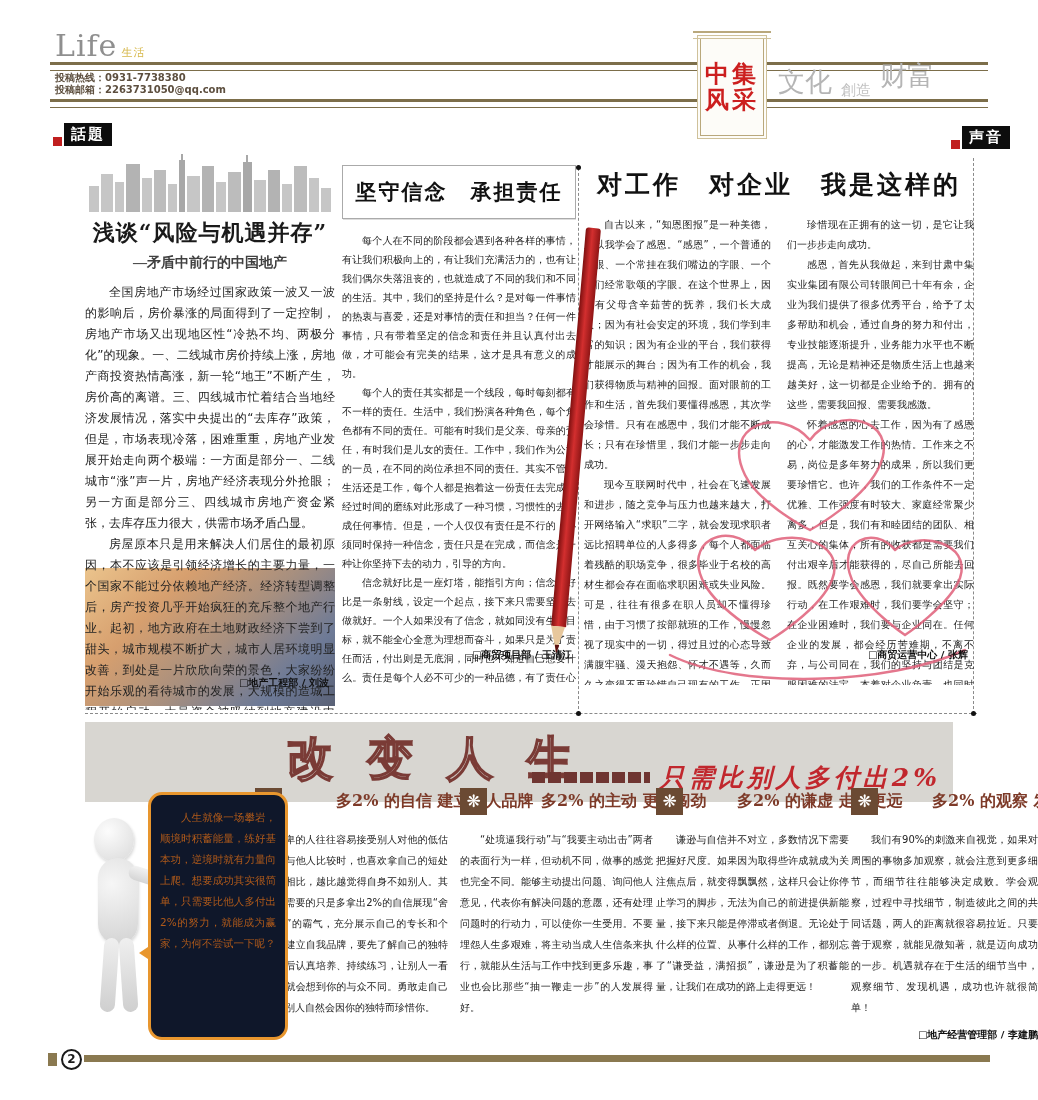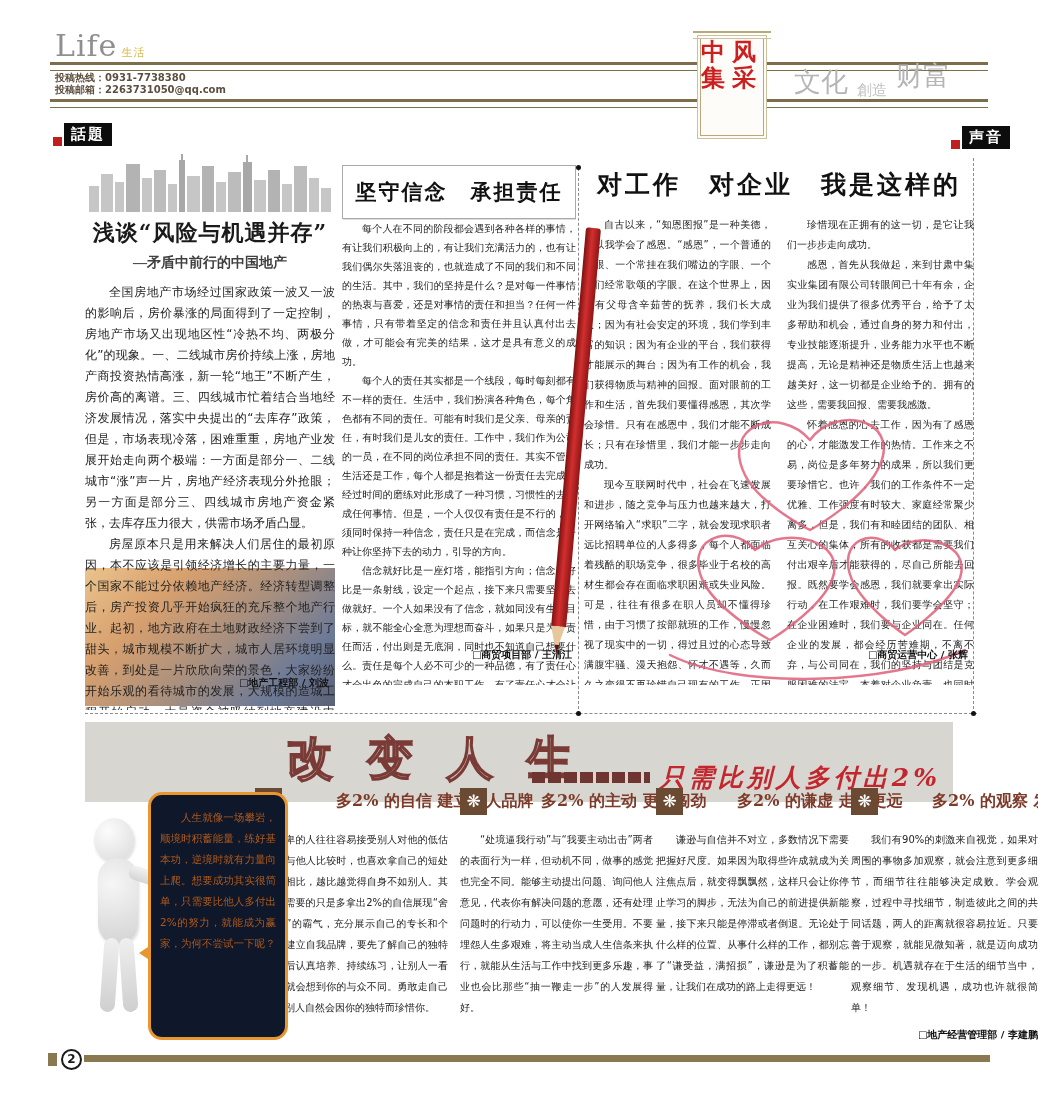--- a/index.html
+++ b/index.html
@@ -10,28 +10,28 @@
   .brand{position:absolute;left:55px;top:28px;font-family:"DejaVu Serif",serif;
          font-size:30px;color:#8f8f8f;letter-spacing:1px;}
   .brand-suffix{font-size:11px;color:#d6b84c;margin-left:4px;font-family:"DejaVu Sans",sans-serif;}
   .rule{position:absolute;left:50px;width:938px;height:5px;
         border-top:3px solid #7c6e4a;border-bottom:1px solid #7c6e4a;}
   .rule.r1{top:62px;}
   .rule.r2{top:99px;}
   .contact{position:absolute;left:55px;top:72px;font-size:10px;line-height:12px;color:#5d4f3f;font-weight:bold;}
   .masthead{position:absolute;left:700px;top:38px;width:62px;height:96px;background:#fdfcf8;
             border:1px solid #b9a87c;box-shadow:0 0 0 2px #fdfcf8,0 0 0 3px #cfc19a;z-index:5;
-            display:flex;flex-direction:row;align-items:flex-start;justify-content:center;}
+            display:flex;flex-direction:column;align-items:center;justify-content:center;}
   .masthead:before{content:"";position:absolute;left:-8px;right:-8px;top:-8px;height:5px;
             border-top:2px solid #b9a87c;border-bottom:1px solid #cfc19a;}
   .masthead .m-line{font-family:"DejaVu Serif",serif;font-weight:bold;font-size:24px;
             color:#cc1f1f;line-height:26px;letter-spacing:3px;}
   .slogan{position:absolute;left:778px;top:58px;z-index:5;color:#b5b5b5;
           font-family:"DejaVu Serif",serif;white-space:nowrap;}
-  .slogan .s1{font-size:27px;margin-left:16px;}
+  .slogan .s1{font-size:27px;}
   .slogan .s2{font-size:15px;color:#c2c2c2;vertical-align:-4px;margin:0 4px;}
   .slogan .s3{font-size:27px;vertical-align:6px;}
 
   
   .tag{position:absolute;background:#0d0d0d;color:#fff;font-weight:bold;font-size:15px;
        padding:2px 7px;letter-spacing:2px;z-index:6;}
   .tag:before{content:"";position:absolute;left:-11px;bottom:0;width:9px;height:9px;background:#c01f1f;}
   .tag.left{left:64px;top:123px;}
   .tag.right{left:962px;top:126px;}
 
@@ -56,21 +56,21 @@
            color:#404040;}
   .col1 .body-text{font-size:12px;line-height:21px;}
   .photo{position:absolute;left:85px;top:568px;width:250px;height:138px;z-index:1;
          background:linear-gradient(135deg,#e4b066 0%,#c97f3e 28%,#8a6a54 55%,#3d4e74 80%,#222c48 100%);
          opacity:.75;}
   .byline.bl1{position:absolute;left:85px;top:676px;width:244px;z-index:3;}
 
   
   .col2{position:absolute;left:342px;top:165px;width:234px;height:520px;overflow:hidden;z-index:2;}
   .title-box{border:1px solid #aaa;box-shadow:1px 1px 0 #ddd;background:#fff;
-             text-align:center;padding:12px 4px;}
+             text-align:center;padding:12px 4px;margin-bottom:12px;}
   .title-box span{font-family:"DejaVu Serif",serif;font-size:21px;font-weight:bold;
              letter-spacing:2px;color:#111;}
   .col2 .body-text{font-size:10px;line-height:19px;}
   .byline.bl2{position:absolute;left:342px;top:648px;width:230px;z-index:3;}
 
   
   .col3{position:absolute;left:584px;top:168px;width:390px;height:520px;z-index:2;}
   .col3 h1{margin:0 0 14px;font-family:"DejaVu Serif",serif;font-size:25px;font-weight:bold;
            text-align:center;letter-spacing:3px;color:#111;}
   .twocol{display:flex;gap:16px;height:470px;overflow:hidden;}

